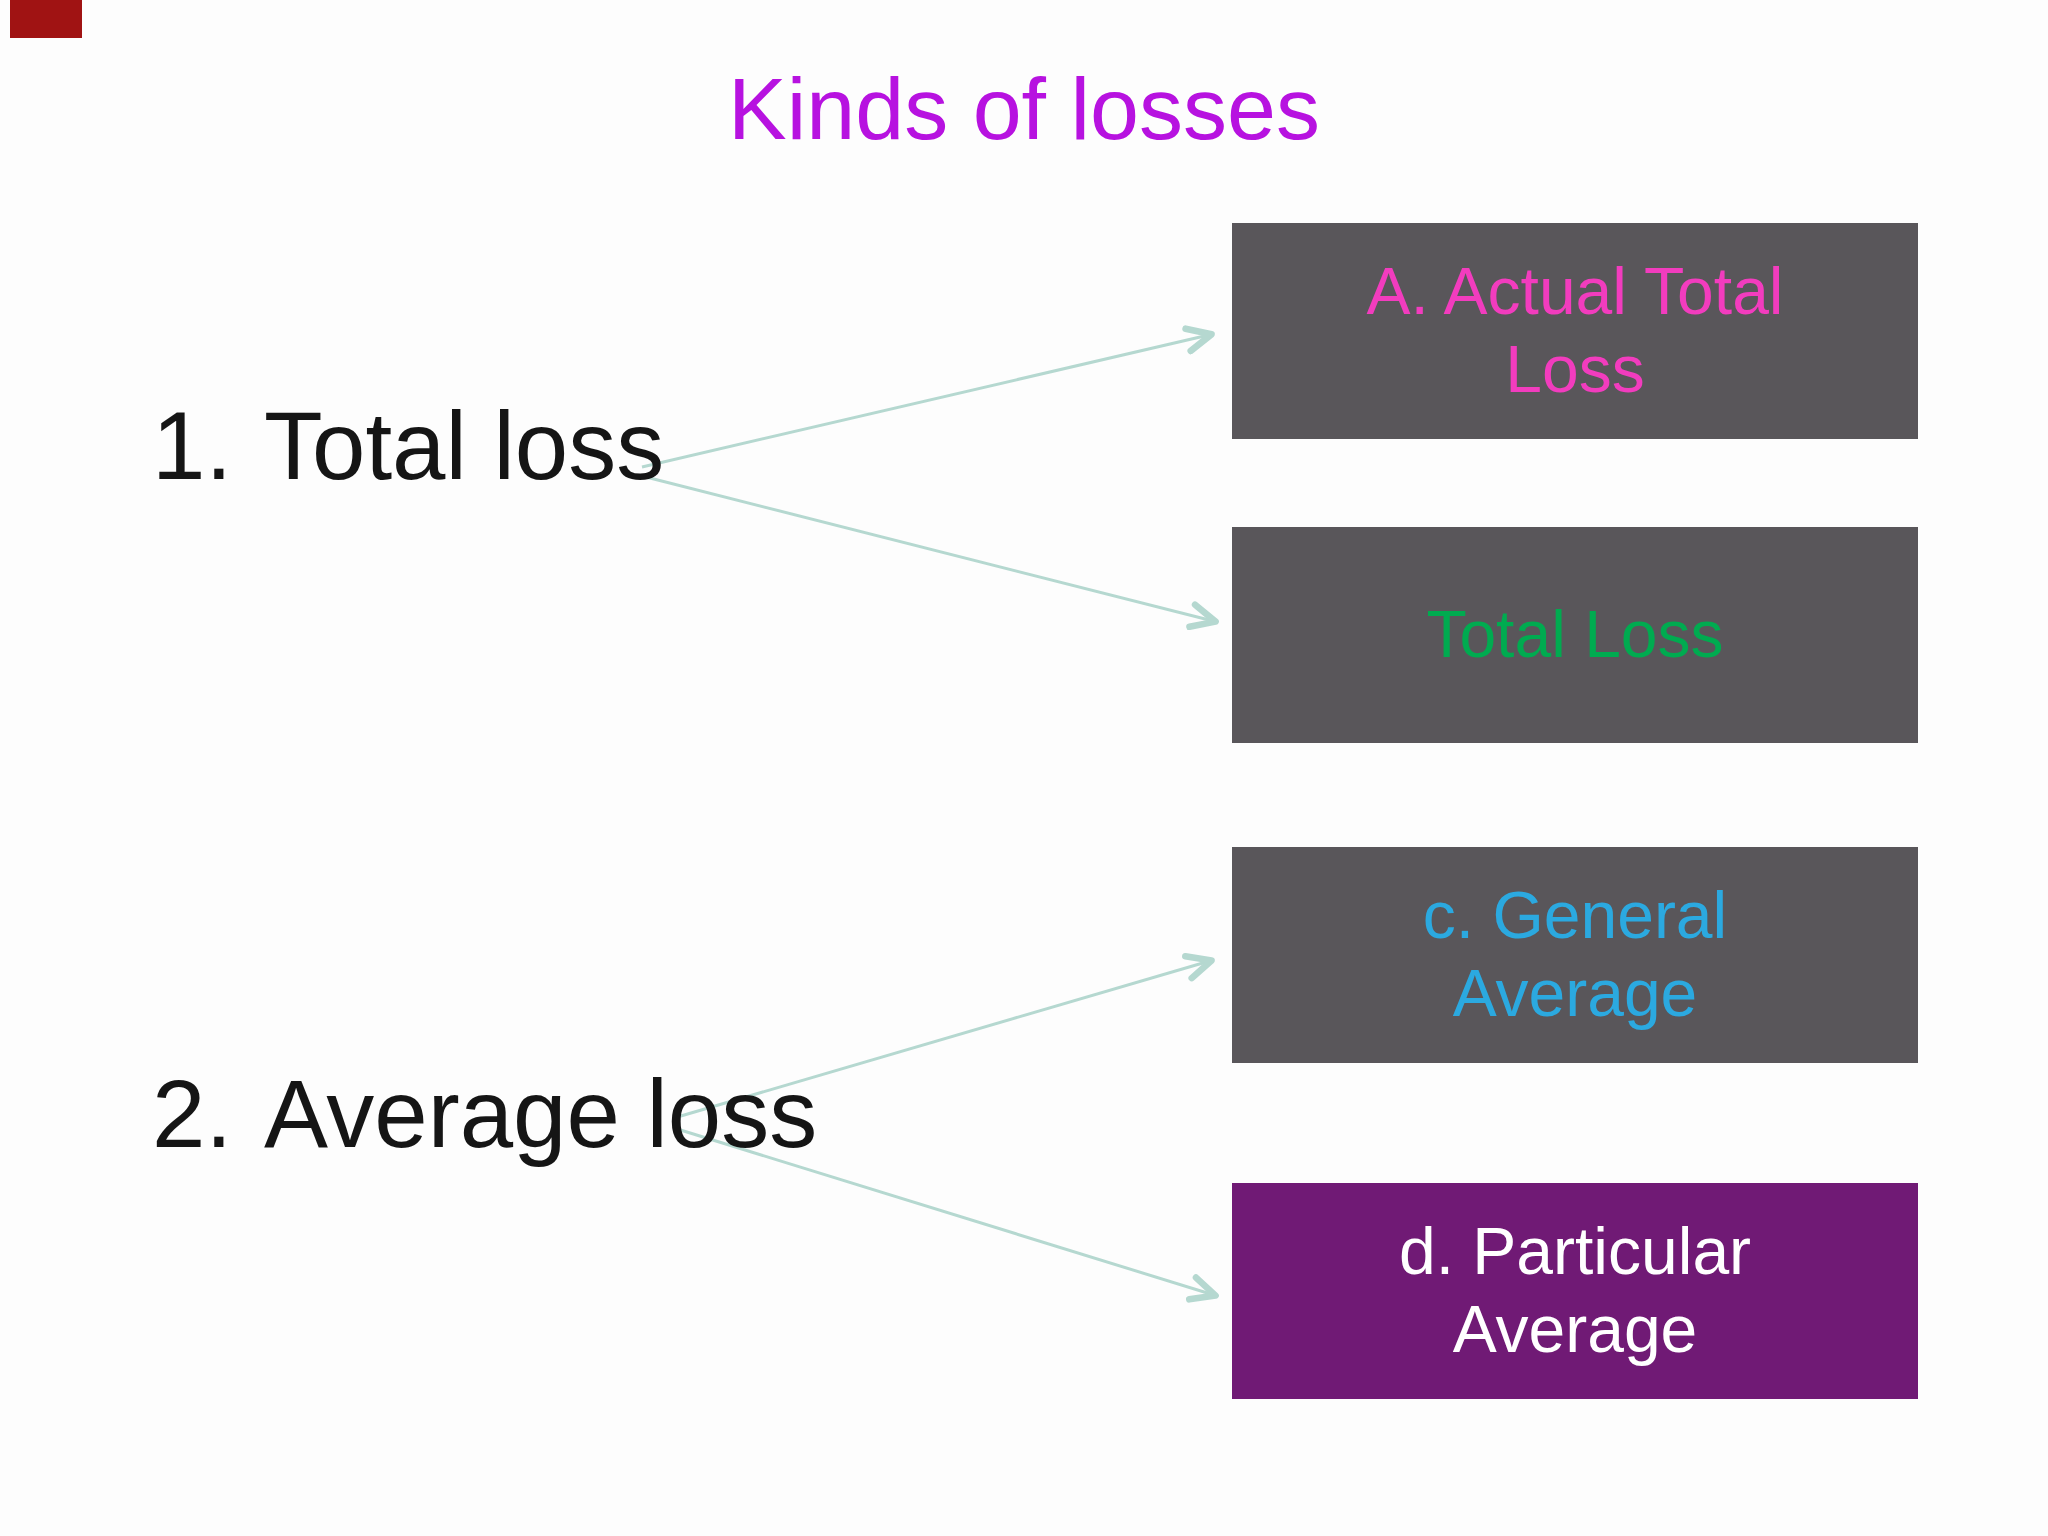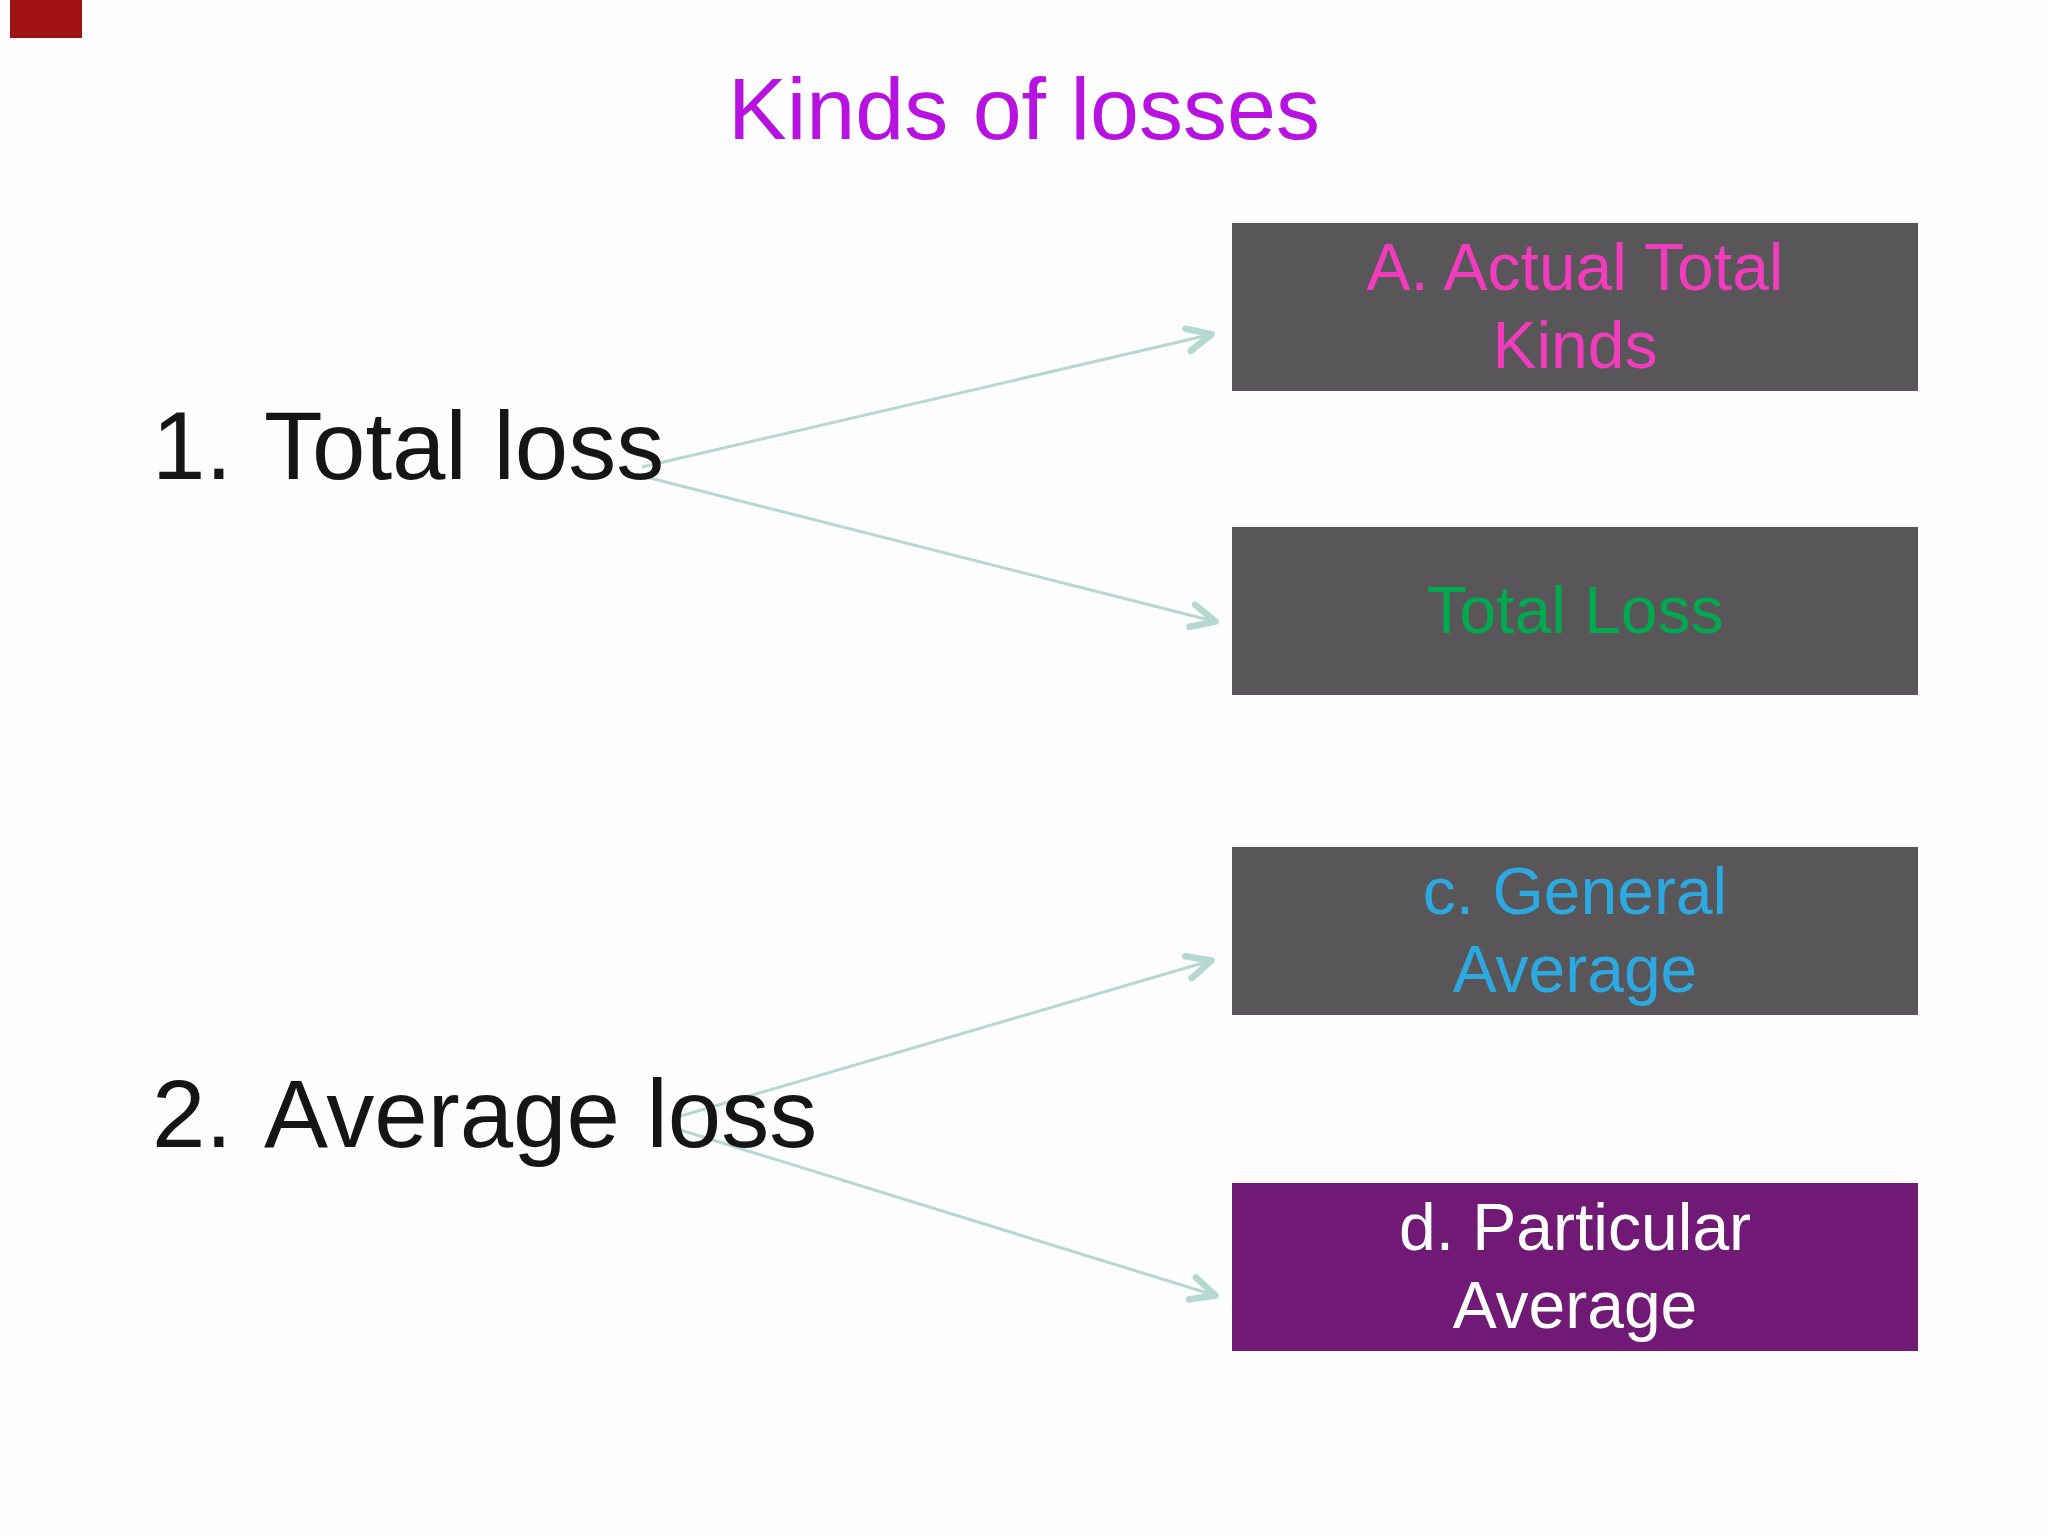--- a/index.html
+++ b/index.html
@@ -25,21 +25,21 @@
     position:absolute;
     display:flex;align-items:flex-start;
     font-size:96px;color:#151515;
     line-height:1;
     white-space:nowrap;
   }
   .item .num{display:inline-block;min-width:112px;}
   .item-1{left:152px;top:398px;}
   .item-2{left:152px;top:1066px;}
   .gbox{
-    position:absolute;left:1232px;width:686px;height:168px;
+    position:absolute;left:1232px;width:686px;height:216px;
     display:flex;flex-direction:column;
     justify-content:center;align-items:center;
     text-align:center;
     font-size:66px;line-height:1.18;
     font-weight:400;
   }
   .gbox-a{top:223px;}
   .gbox-b{top:527px;}
   .gbox-c{top:847px;}
   .gbox-d{top:1183px;}
@@ -74,21 +74,21 @@
     <span class="lbl">Total loss</span>
   </div>
 
   <div class="item item-2">
     <span class="num">2.</span>
     <span class="lbl">Average loss</span>
   </div>
 
   <div class="gbox gbox-a" style="color: rgb(242, 60, 190); background: rgb(89, 86, 90);">
     <div>A. Actual Total</div>
-    <div>Kinds</div>
+    <div>Loss</div>
   </div>
 
   <div class="gbox gbox-b" style="color: rgb(0, 171, 80); background: rgb(89, 86, 90);">
     <div>Total Loss</div>
   </div>
 
   <div class="gbox gbox-c" style="color: rgb(43, 169, 224); background: rgb(89, 86, 90);">
     <div>c. General</div>
     <div>Average</div>
   </div>

